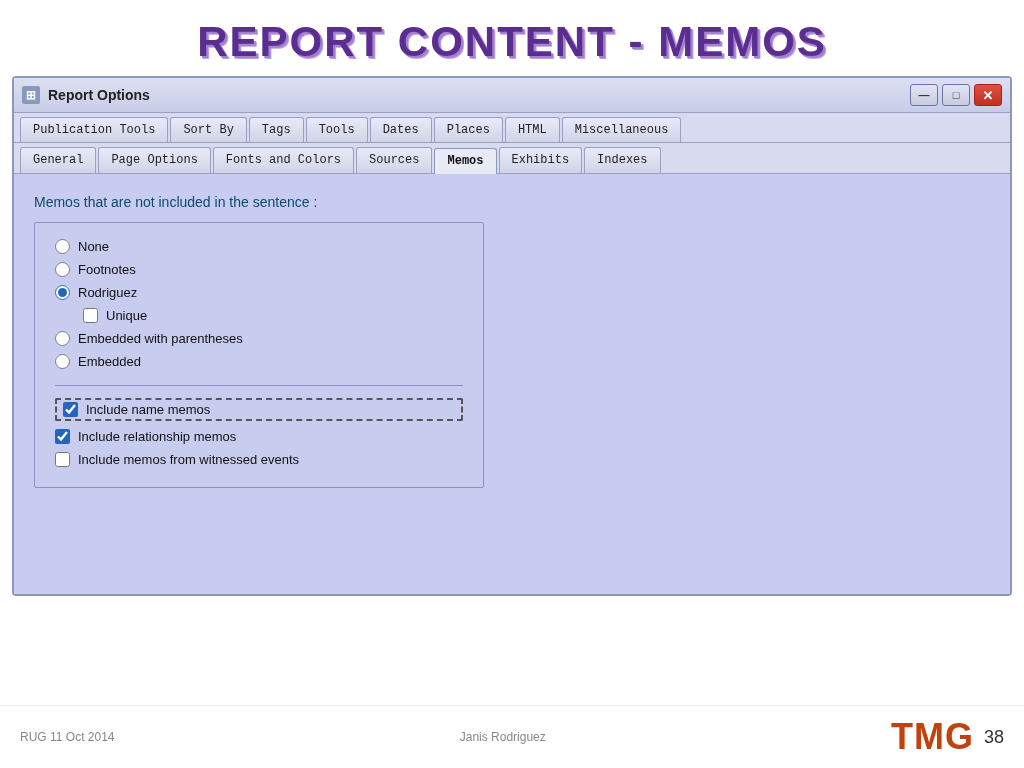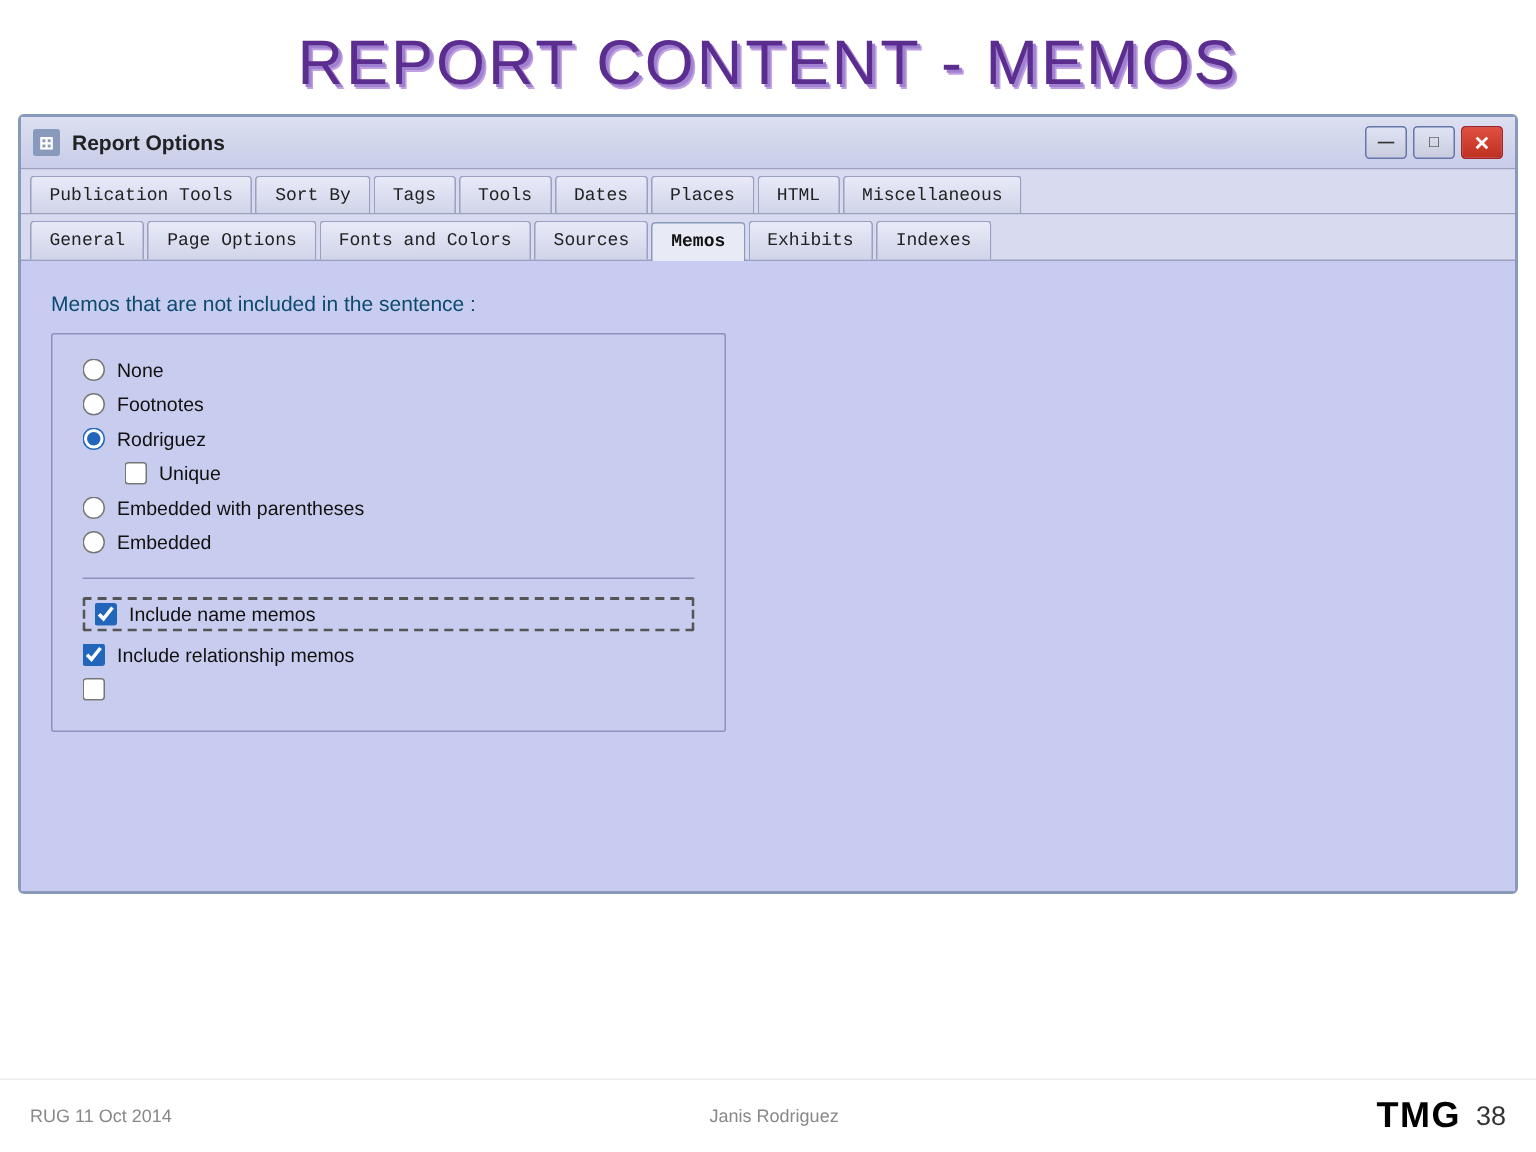--- a/index.html
+++ b/index.html
@@ -10,21 +10,21 @@
       height: 768px;
       overflow: hidden;
       position: relative;
     }
 
     
     .page-title {
       text-align: center;
       padding: 18px 0 10px;
       font-size: 42px;
-      font-weight: 400;
+      font-weight: 700;
       font-family: Arial Black, Arial, sans-serif;
       color: #5b2d8e;
       letter-spacing: 2px;
       text-transform: uppercase;
       text-shadow: 2px 2px 0 #a080d0, 3px 3px 0 #c0a0e0;
     }
 
     
     .dialog {
       margin: 0 12px;
@@ -195,23 +195,23 @@
       display: flex;
       align-items: center;
       justify-content: space-between;
       padding: 10px 20px;
       font-size: 12px;
       color: #888;
       background: #fff;
       border-top: 1px solid #eee;
     }
     .footer-tmg {
-      font-size: 24px;
+      font-size: 36px;
       font-weight: 900;
-      color: #000000;
+      color: #c2410c;
       font-family: Arial Black, Arial, sans-serif;
       letter-spacing: 1px;
     }
     .footer-pagenum {
       font-size: 18px;
       color: #333;
     }
   </style>
 </head>
 <body>
@@ -290,20 +290,21 @@
           <div class="check-item highlighted">
             <input type="checkbox" checked="" style="">
             <span>Include name memos</span>
           </div>
           <div class="check-item">
             <input type="checkbox" checked="" style="">
             <span>Include relationship memos</span>
           </div>
           <div class="check-item">
             <input type="checkbox" style="">
+            <span>Include memos from witnessed events</span>
           </div>
         </div>
     </div>
   </div>
 
 </div>
 
 <div class="page-footer">
   <span>RUG 11 Oct 2014</span>
   <span>Janis Rodriguez</span>

